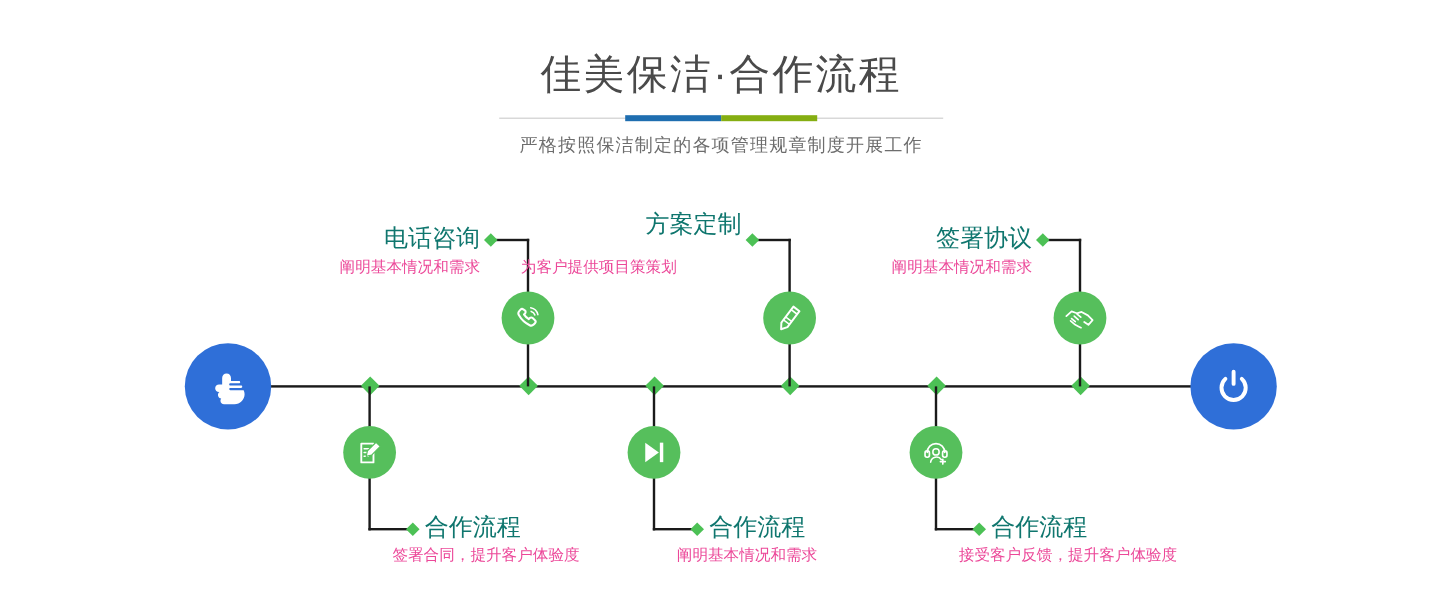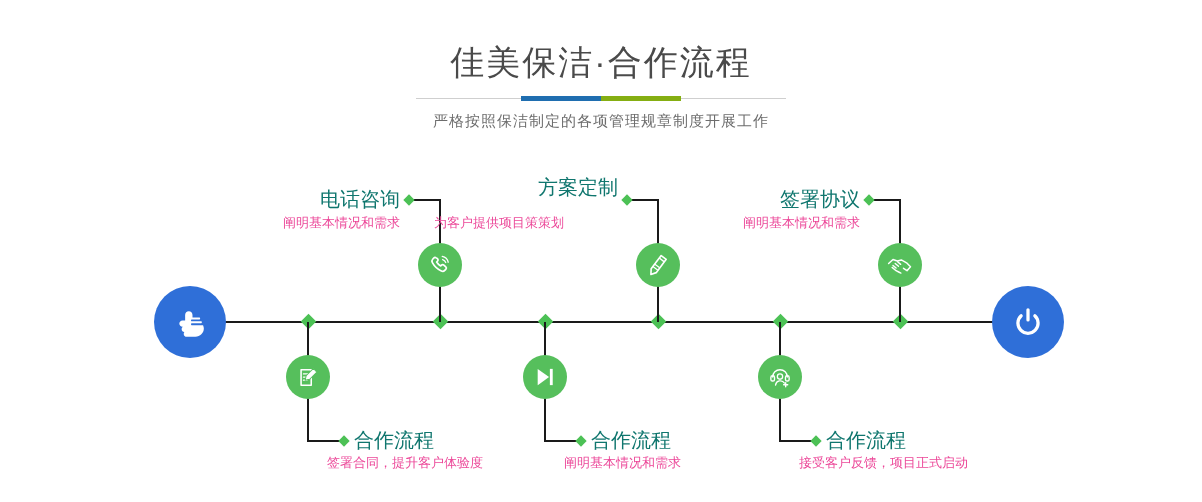--- a/index.html
+++ b/index.html
@@ -195,21 +195,21 @@
         </svg>
       </span>
     </div>
   </div>
 
   <div>
     <div class="vline" style="left:779px;top:322px;height:120px;"></div>
     <div class="hline" style="left:779px;top:440px;width:36px;"></div>
     <div class="diamond small" style="left:812px;top:437px;"></div>
     <div class="node-title" style="left:826px;top:431px;width:300px;">合作流程</div>
-    <div class="node-desc" style="left:799px;top:455px;width:340px;">接受客户反馈，项目正式启动</div>
+    <div class="node-desc" style="left:799px;top:455px;width:340px;">接受客户反馈，提升客户体验度</div>
     <div class="node-circle" style="left:758px;top:355px;">
       <span>
         <svg width="26" height="26" viewBox="0 0 64 64">
           <path fill="none" stroke="#ffffff" stroke-width="3.4" stroke-linecap="round" d="M14 32a18 18 0 0 1 36 0"></path>
           <rect fill="none" stroke="#ffffff" stroke-width="3.4" x="9.5" y="29" width="9" height="13" rx="4"></rect>
           <rect fill="none" stroke="#ffffff" stroke-width="3.4" x="45.5" y="29" width="9" height="13" rx="4"></rect>
           <circle fill="none" stroke="#ffffff" stroke-width="3.2" cx="32" cy="31" r="6.5"></circle>
           <path fill="none" stroke="#ffffff" stroke-width="3.2" stroke-linecap="round" d="M21 52a12 12 0 0 1 22-5"></path>
           <path fill="none" stroke="#ffffff" stroke-width="3.4" stroke-linecap="round" d="M46 46v10M41 51h10"></path>
         </svg>

